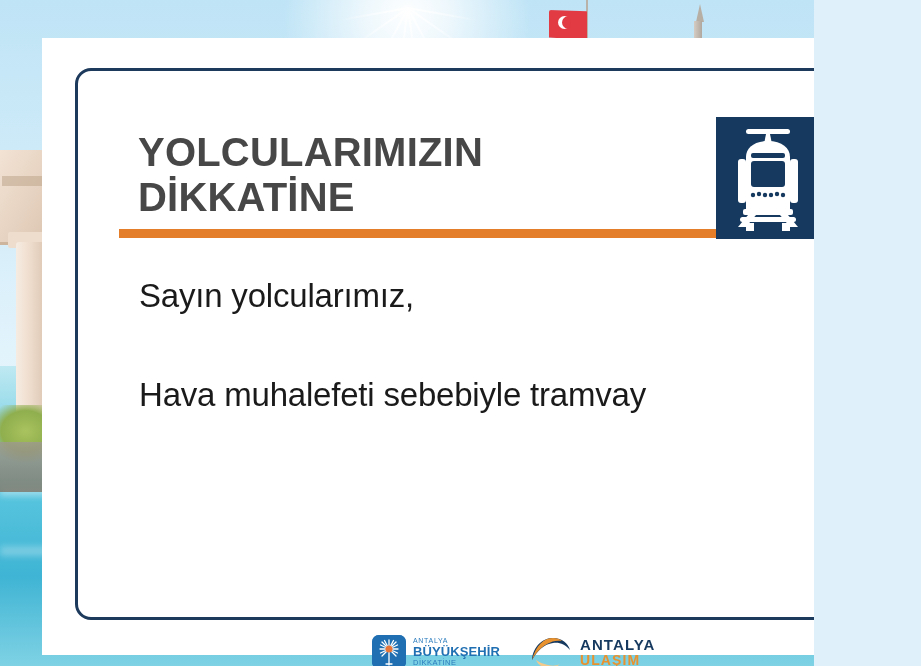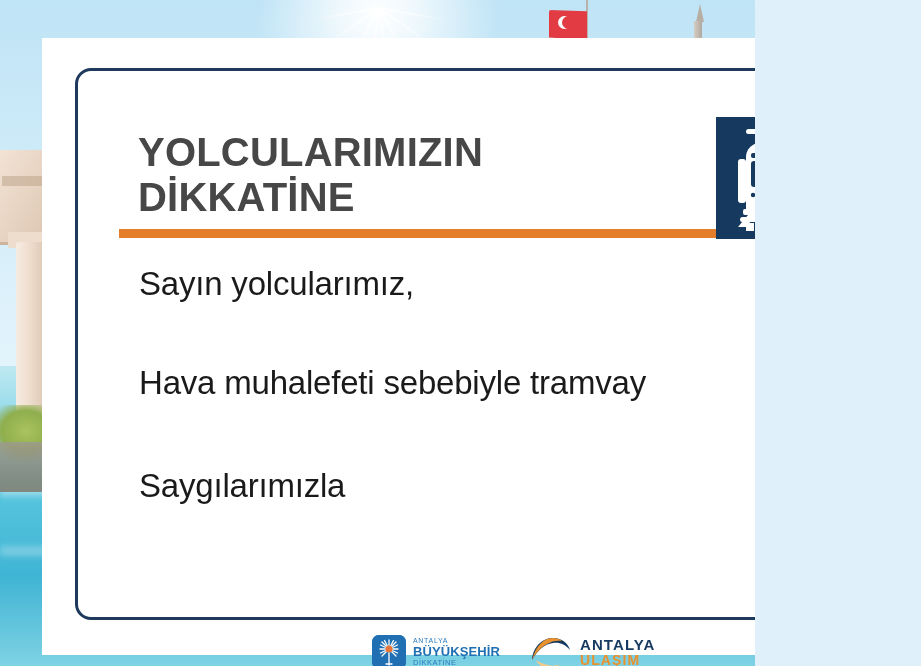--- a/index.html
+++ b/index.html
@@ -1,21 +1,21 @@
 <!DOCTYPE html>
 <html><head>
 <meta charset="utf-8">
 <style>
   html,body{margin:0;padding:0;}
   body{
     width:921px;height:666px;overflow:hidden;
     font-family:"Liberation Sans","DejaVu Sans",sans-serif;
     background:#dff0fa;
   }
-  .stage{position:relative;width:755px;height:666px;overflow:hidden;}
+  .stage{position:relative;width:814px;height:666px;overflow:hidden;}
 
   
   .bg{position:absolute;inset:0;}
   .bg-sky{
     position:absolute;inset:0;
     background:
       radial-gradient(circle at 50% 2%, rgba(255,255,255,.98) 0%, rgba(255,255,255,.75) 5%, rgba(255,255,255,0) 16%),
       linear-gradient(#bfe4f6 0%, #cdeaf8 22%, #dff2fb 48%, #eaf7fd 70%, #dff0fa 100%);
   }
   .sunray{position:absolute;left:50%;top:8px;width:2px;height:70px;background:linear-gradient(rgba(255,255,255,.95),rgba(255,255,255,0));transform-origin:50% 0;}
@@ -68,21 +68,21 @@
   
   .heading{position:absolute;left:96px;top:92px;width:560px;
     font-size:40px;font-weight:bold;line-height:1.12;letter-spacing:.2px;color:#474747;}
   .orange-bar{position:absolute;left:77px;top:191px;width:597px;height:9px;background:#e57e2b;}
 
   
   .tram-badge{position:absolute;left:674px;top:79px;width:104px;height:122px;background:#15395f;}
 
   
   .body-text{position:absolute;left:97px;top:222px;width:690px;color:#1a1a1a;}
-  .p{font-size:33px;line-height:1.45;font-weight:400;letter-spacing:-.2px;}
+  .p{font-size:33px;line-height:1.45;font-weight:400;letter-spacing:-.2px;margin-top:12px;}
   .p.gap{margin-top:51px;}
   .p.gap2{margin-top:55px;}
 
   
   .footer{position:absolute;left:330px;top:588px;width:270px;height:52px;display:flex;align-items:center;}
   .logo-abb{display:flex;align-items:center;gap:7px;}
   .abb-mark{width:34px;height:34px;background:#1f6fb2;border-radius:7px;position:relative;flex:0 0 auto;}
   .abb-text{line-height:1.06;color:#1f6fb2;}
   .abb-l1{font-size:7px;letter-spacing:.7px;color:#2b7cbd;}
   .abb-l2{font-size:13px;font-weight:bold;letter-spacing:.1px;color:#1f6fb2;}
@@ -183,21 +183,20 @@
           <circle cx="55" cy="78" r="2.2"></circle>
             <circle cx="61" cy="77" r="2.2"></circle>
             <circle cx="67" cy="78" r="2.2"></circle>
         </g>
       </svg>
     </div>
 
     <div class="body-text">
       <div class="p">Sayın yolcularımız,</div>
       <div class="p gap">Hava muhalefeti sebebiyle tramvay</div>
-      <div class="p gap2">Saygılarımızla</div>
     </div>
 
     <div class="footer">
       <div class="logo-abb">
         <div class="abb-mark">
           <svg viewBox="0 0 34 34" width="34" height="34" aria-hidden="true">
             <rect width="34" height="34" rx="7" fill="#1f6fb2"></rect>
             <g stroke="#ffffff" stroke-width="1.3" stroke-linecap="round">
               <line x1="17" y1="14" x2="17" y2="5"></line>
               <line x1="17" y1="14" x2="24" y2="7"></line>

